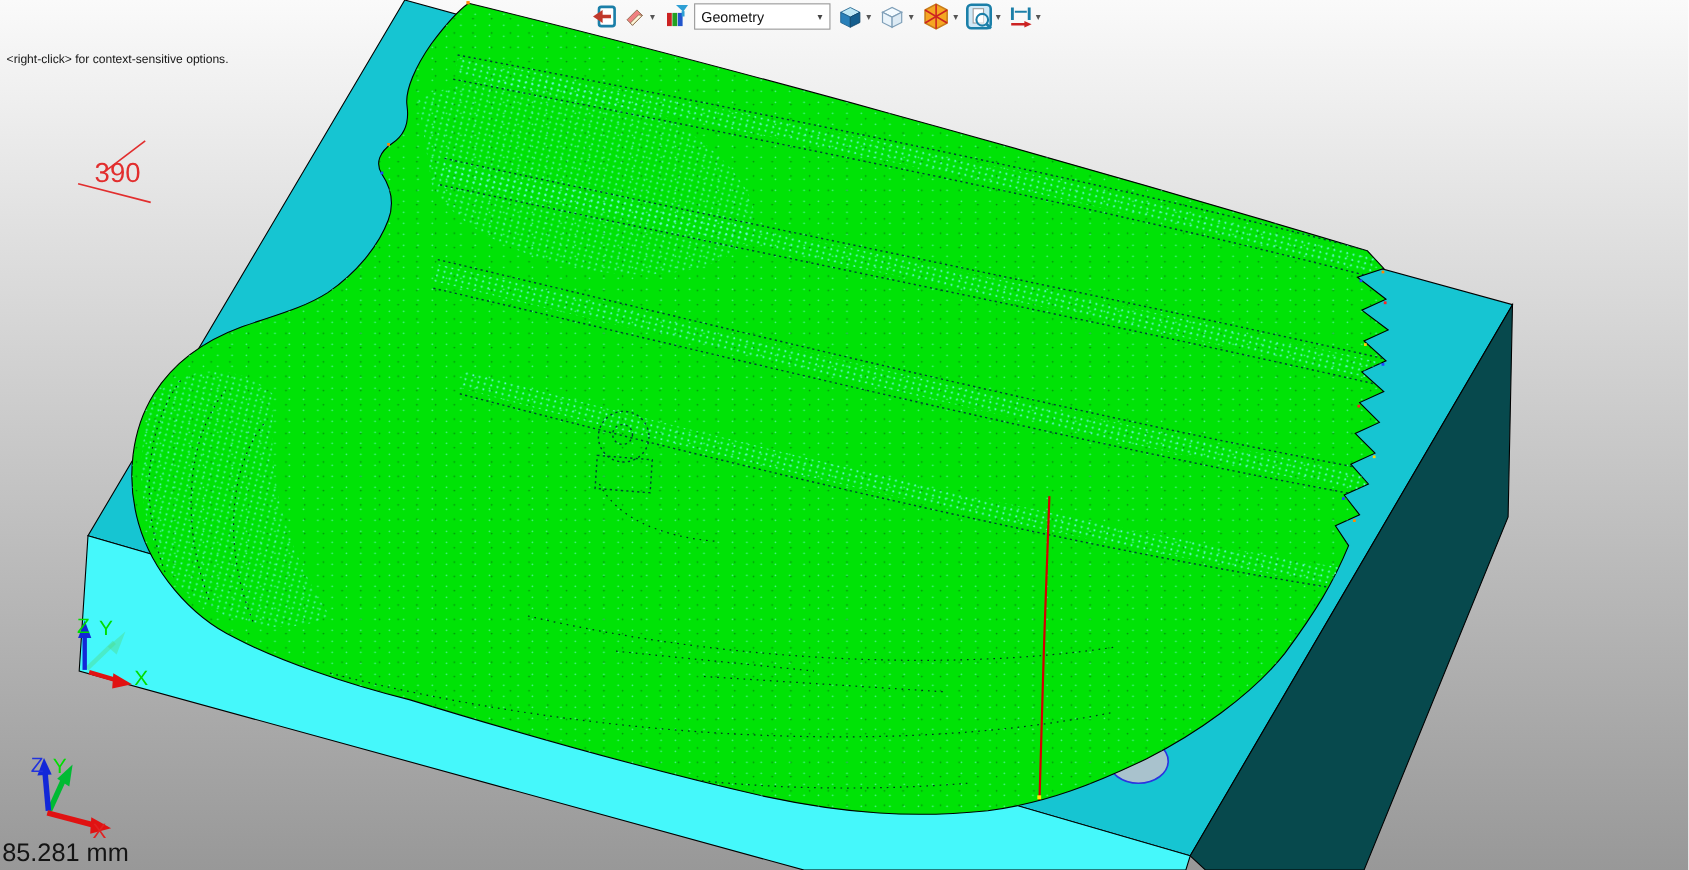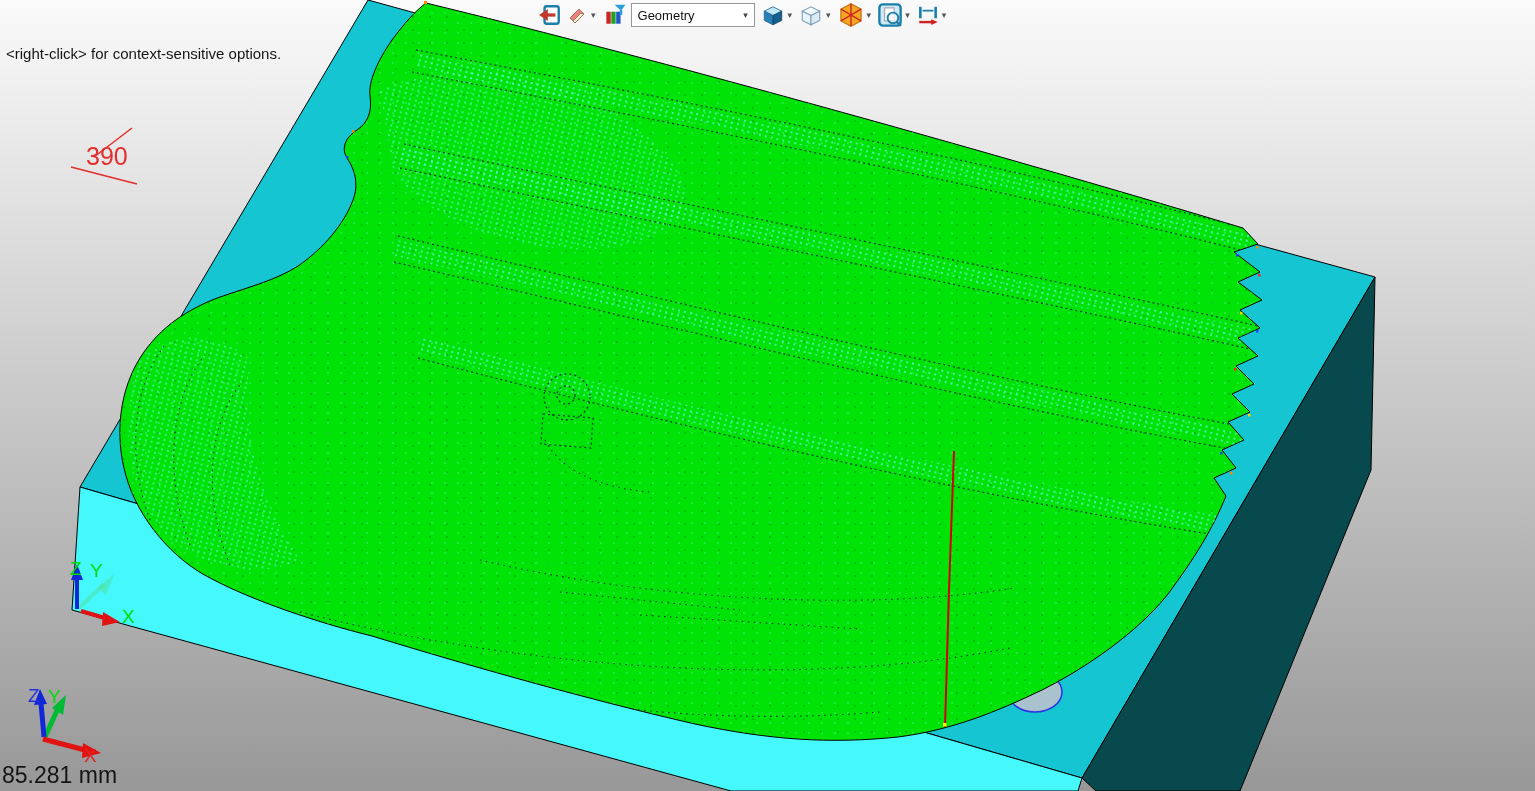--- a/index.html
+++ b/index.html
@@ -5,21 +5,21 @@
   html,body{margin:0;padding:0;}
   .stage{
     position:relative;
     width:1535px;height:791px;
     overflow:hidden;
     font-family:"Liberation Sans",sans-serif;
     background:linear-gradient(var(--background-top,#fafafa),var(--background-bottom,#999));
   }
   .hints{
     position:absolute;left:6px;top:4px;
-    font-size:15px;line-height:20px;color:#151515;
+    font-size:11px;line-height:20px;color:#151515;
     white-space:pre;
   }
   .scene{position:absolute;left:0;top:0;}
   .face-top{fill:var(--stock-top,#16c5d2);stroke:#000;stroke-width:1;}
   .face-side{fill:var(--stock-side,#07494d);stroke:#000;stroke-width:1;}
   .face-front{fill:var(--stock-front,#45f8fb);stroke:#000;stroke-width:1;}
   .surface-green{fill:var(--machined,#00e306);stroke:#000;stroke-width:1;}
   .hole{fill:#a9c2cd;stroke:#2b34e0;stroke-width:1.5;}
   .band-dots{stroke:url(#cyDots);stroke-width:16;fill:none;}
   .band-dash{stroke:#043;stroke-width:1.3;fill:none;stroke-dasharray:2 3;}

